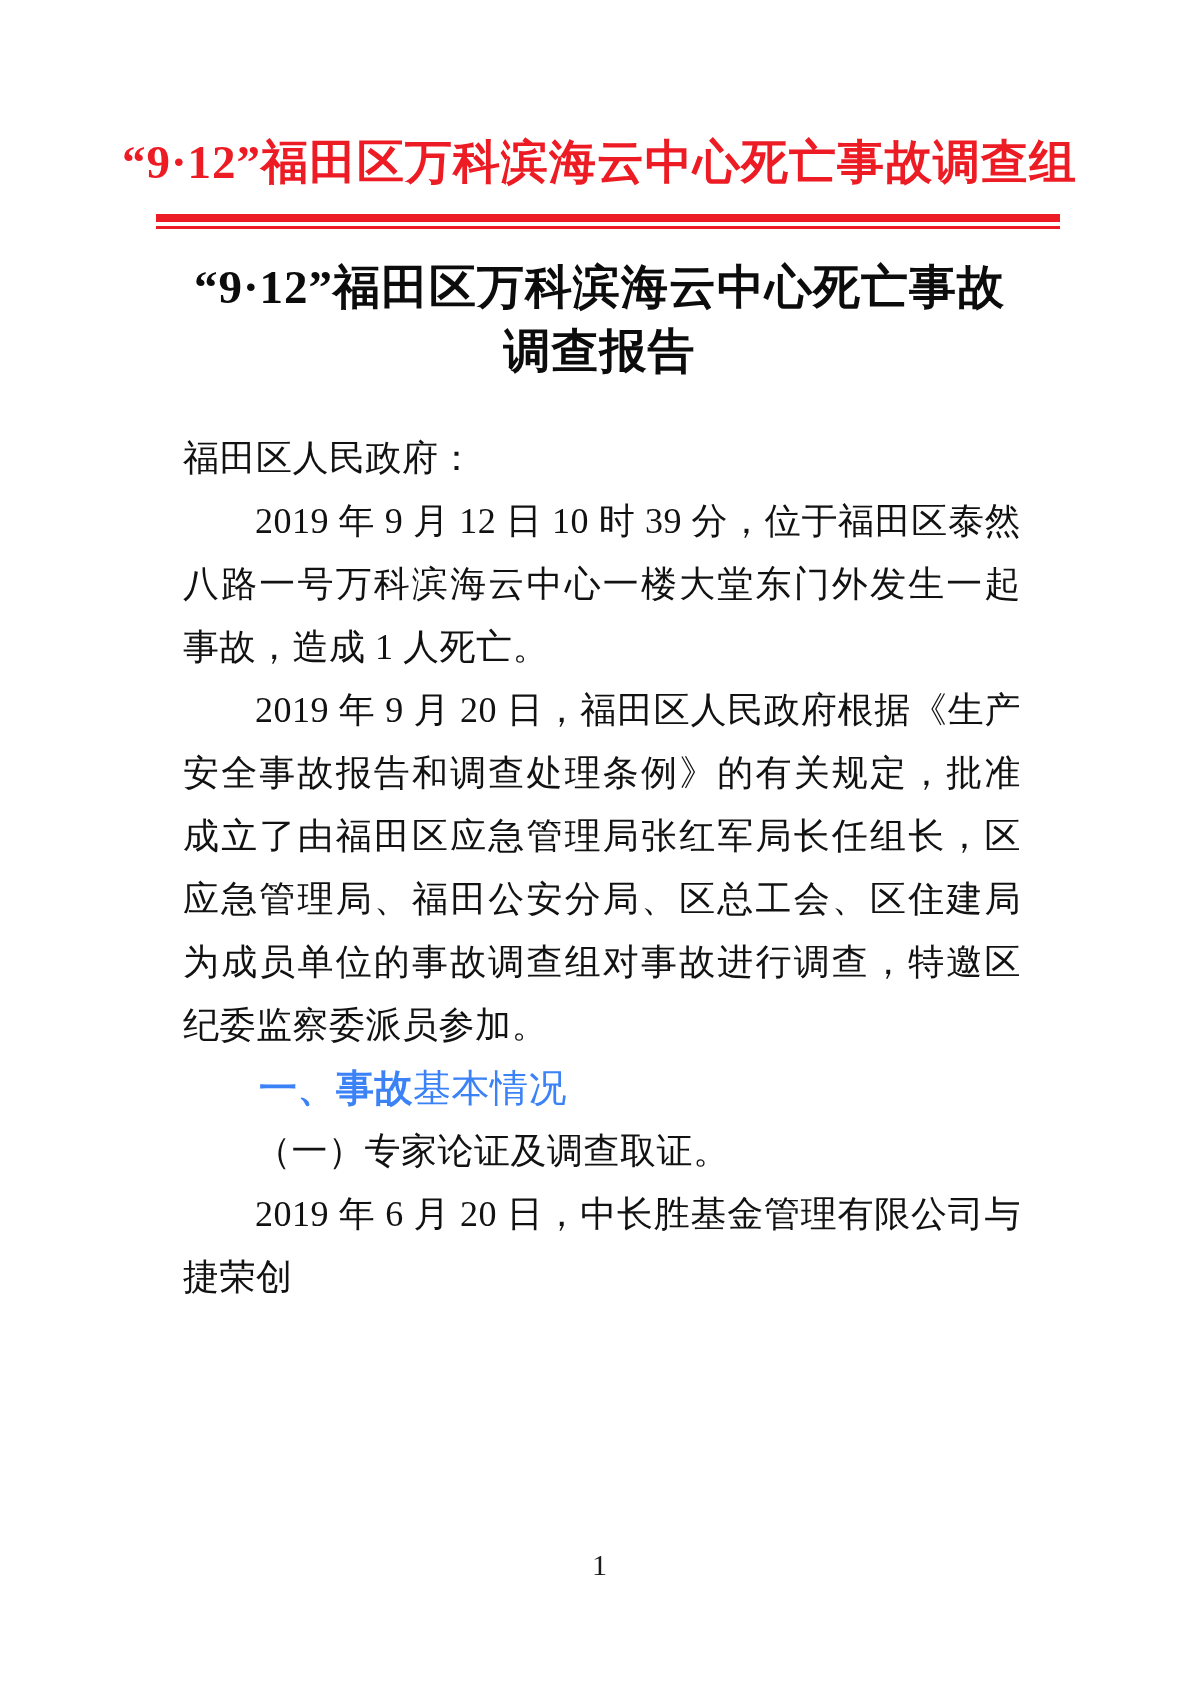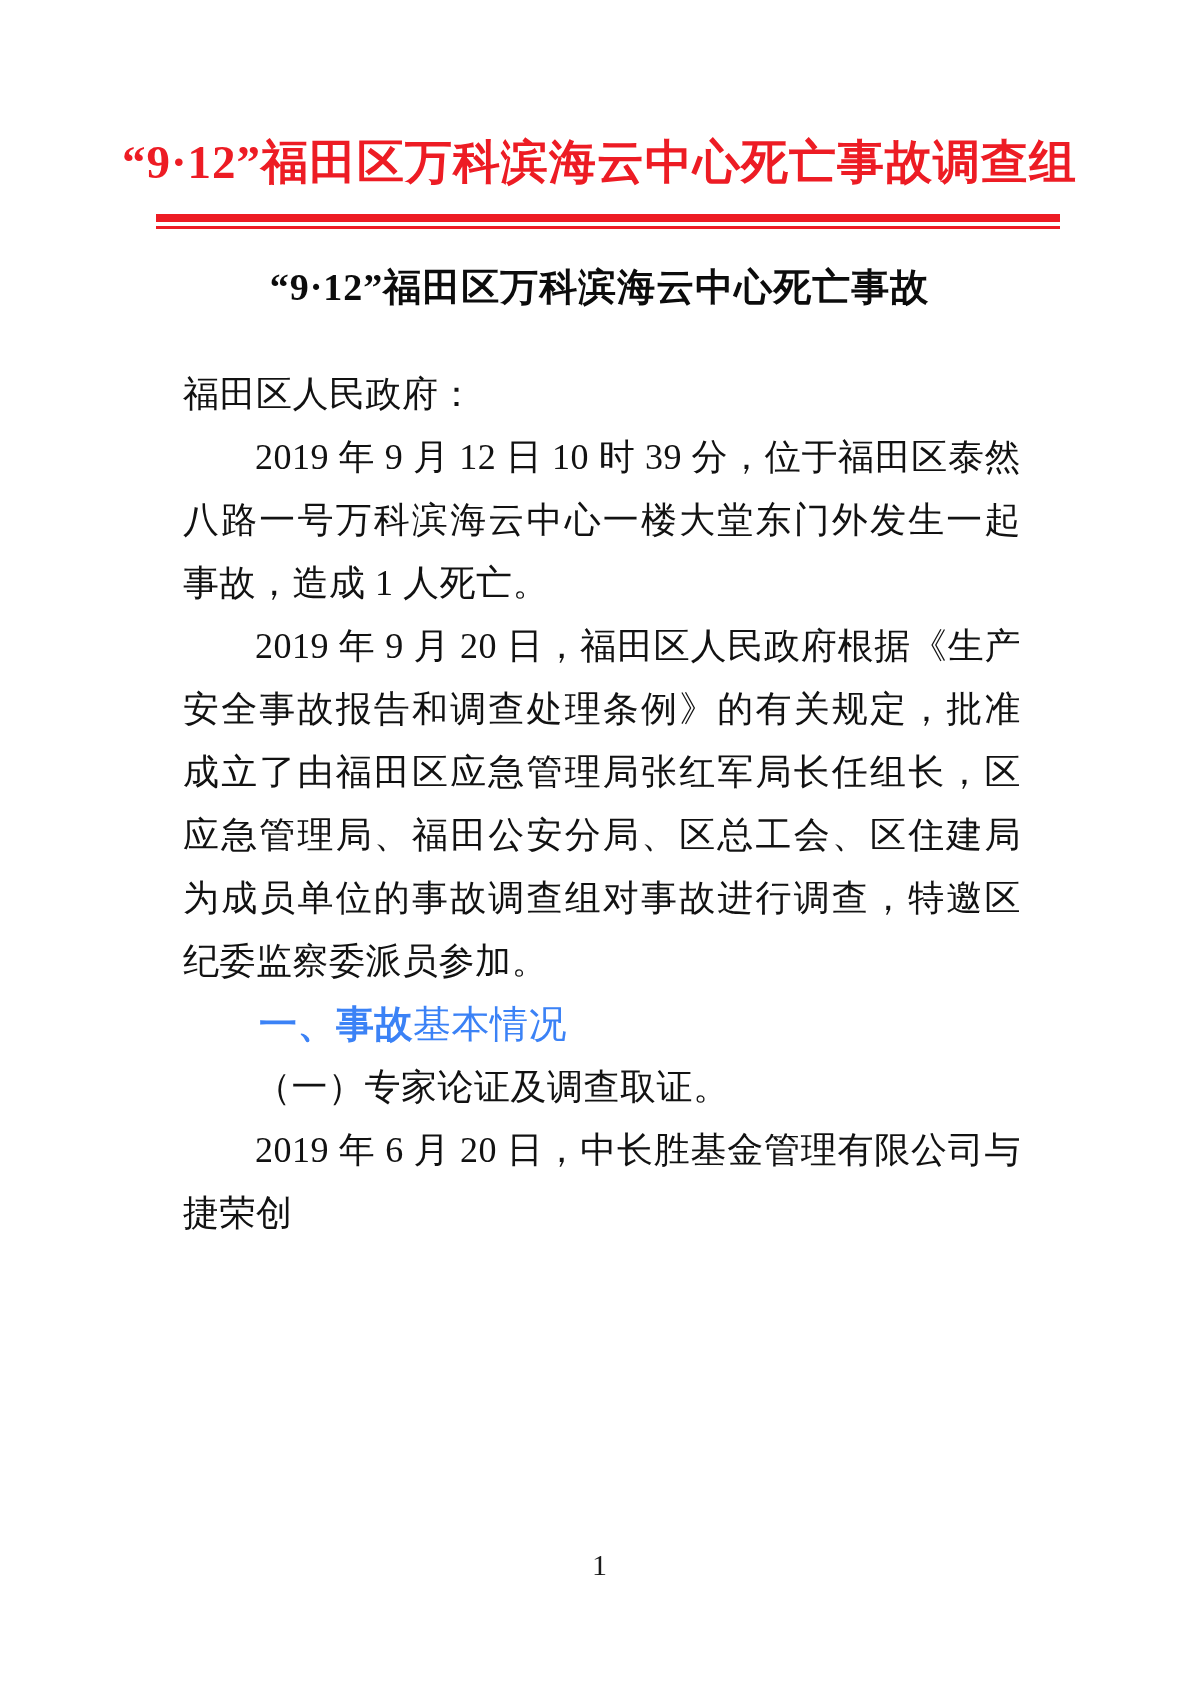--- a/index.html
+++ b/index.html
@@ -37,21 +37,21 @@
     width: 904px;
     height: 3px;
     margin: 4px 0 0 156px;
     background: #ed1c24;
   }
 
   
   .doc-title {
     margin-top: 26px;
     text-align: center;
-    font-size: 38px;
+    font-size: 47px;
     line-height: 64px;
     font-weight: bold;
     color: #0c0c0c;
     letter-spacing: 1px;
   }
   .t-line { display: block; }
 
   
   .body-block {
     margin: 44px 178px 0 183px;
@@ -96,20 +96,21 @@
 <div class="page">
 
   <header>
     <div class="banner-text">“9·12”福田区万科滨海云中心死亡事故调查组</div>
     <div class="rule-thick"></div>
     <div class="rule-thin"></div>
   </header>
 
   <h1 class="doc-title">
     <span class="t-line">“9·12”福田区万科滨海云中心死亡事故</span>
+    <span class="t-line">调查报告</span>
   </h1>
 
   <main class="body-block">
     <p class="salutation">福田区人民政府：</p>
 
     <p class="para">2019 年 9 月 12 日 10 时 39 分，位于福田区泰然八路一号万科滨海云中心一楼大堂东门外发生一起事故，造成 1 人死亡。</p>
 
     <p class="para">2019 年 9 月 20 日，福田区人民政府根据《生产安全事故报告和调查处理条例》的有关规定，批准成立了由福田区应急管理局张红军局长任组长，区应急管理局、福田公安分局、区总工会、区住建局为成员单位的事故调查组对事故进行调查，特邀区纪委监察委派员参加。</p>
 
 

